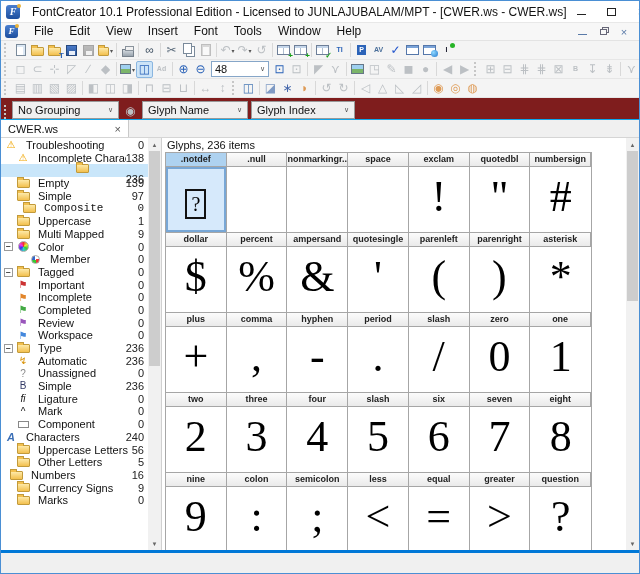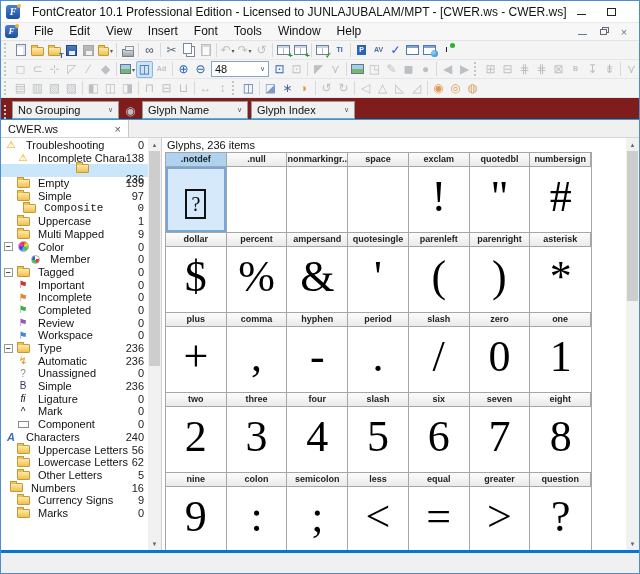--- a/index.html
+++ b/index.html
@@ -680,27 +680,20 @@
             </span>
             <span class="tlabel">Characters</span>
             <span class="tcount">240</span>
           </div>
           <div class="trow" style="padding-left: 15px;">
             <span class="ticon">
               <span class="ic-folder2"></span>
             </span>
             <span class="tlabel">Uppercase Letters</span>
             <span class="tcount">56</span>
-          </div>
-          <div class="trow" style="padding-left: 15px;">
-            <span class="ticon">
-              <span class="ic-folder2"></span>
-            </span>
-            <span class="tlabel">Lowercase Letters</span>
-            <span class="tcount">62</span>
           </div>
           <div class="trow" style="padding-left: 15px;">
             <span class="ticon">
               <span class="ic-folder2"></span>
             </span>
             <span class="tlabel">Other Letters</span>
             <span class="tcount">5</span>
           </div>
           <div class="trow" style="padding-left: 8px;">
             <span class="ticon">

